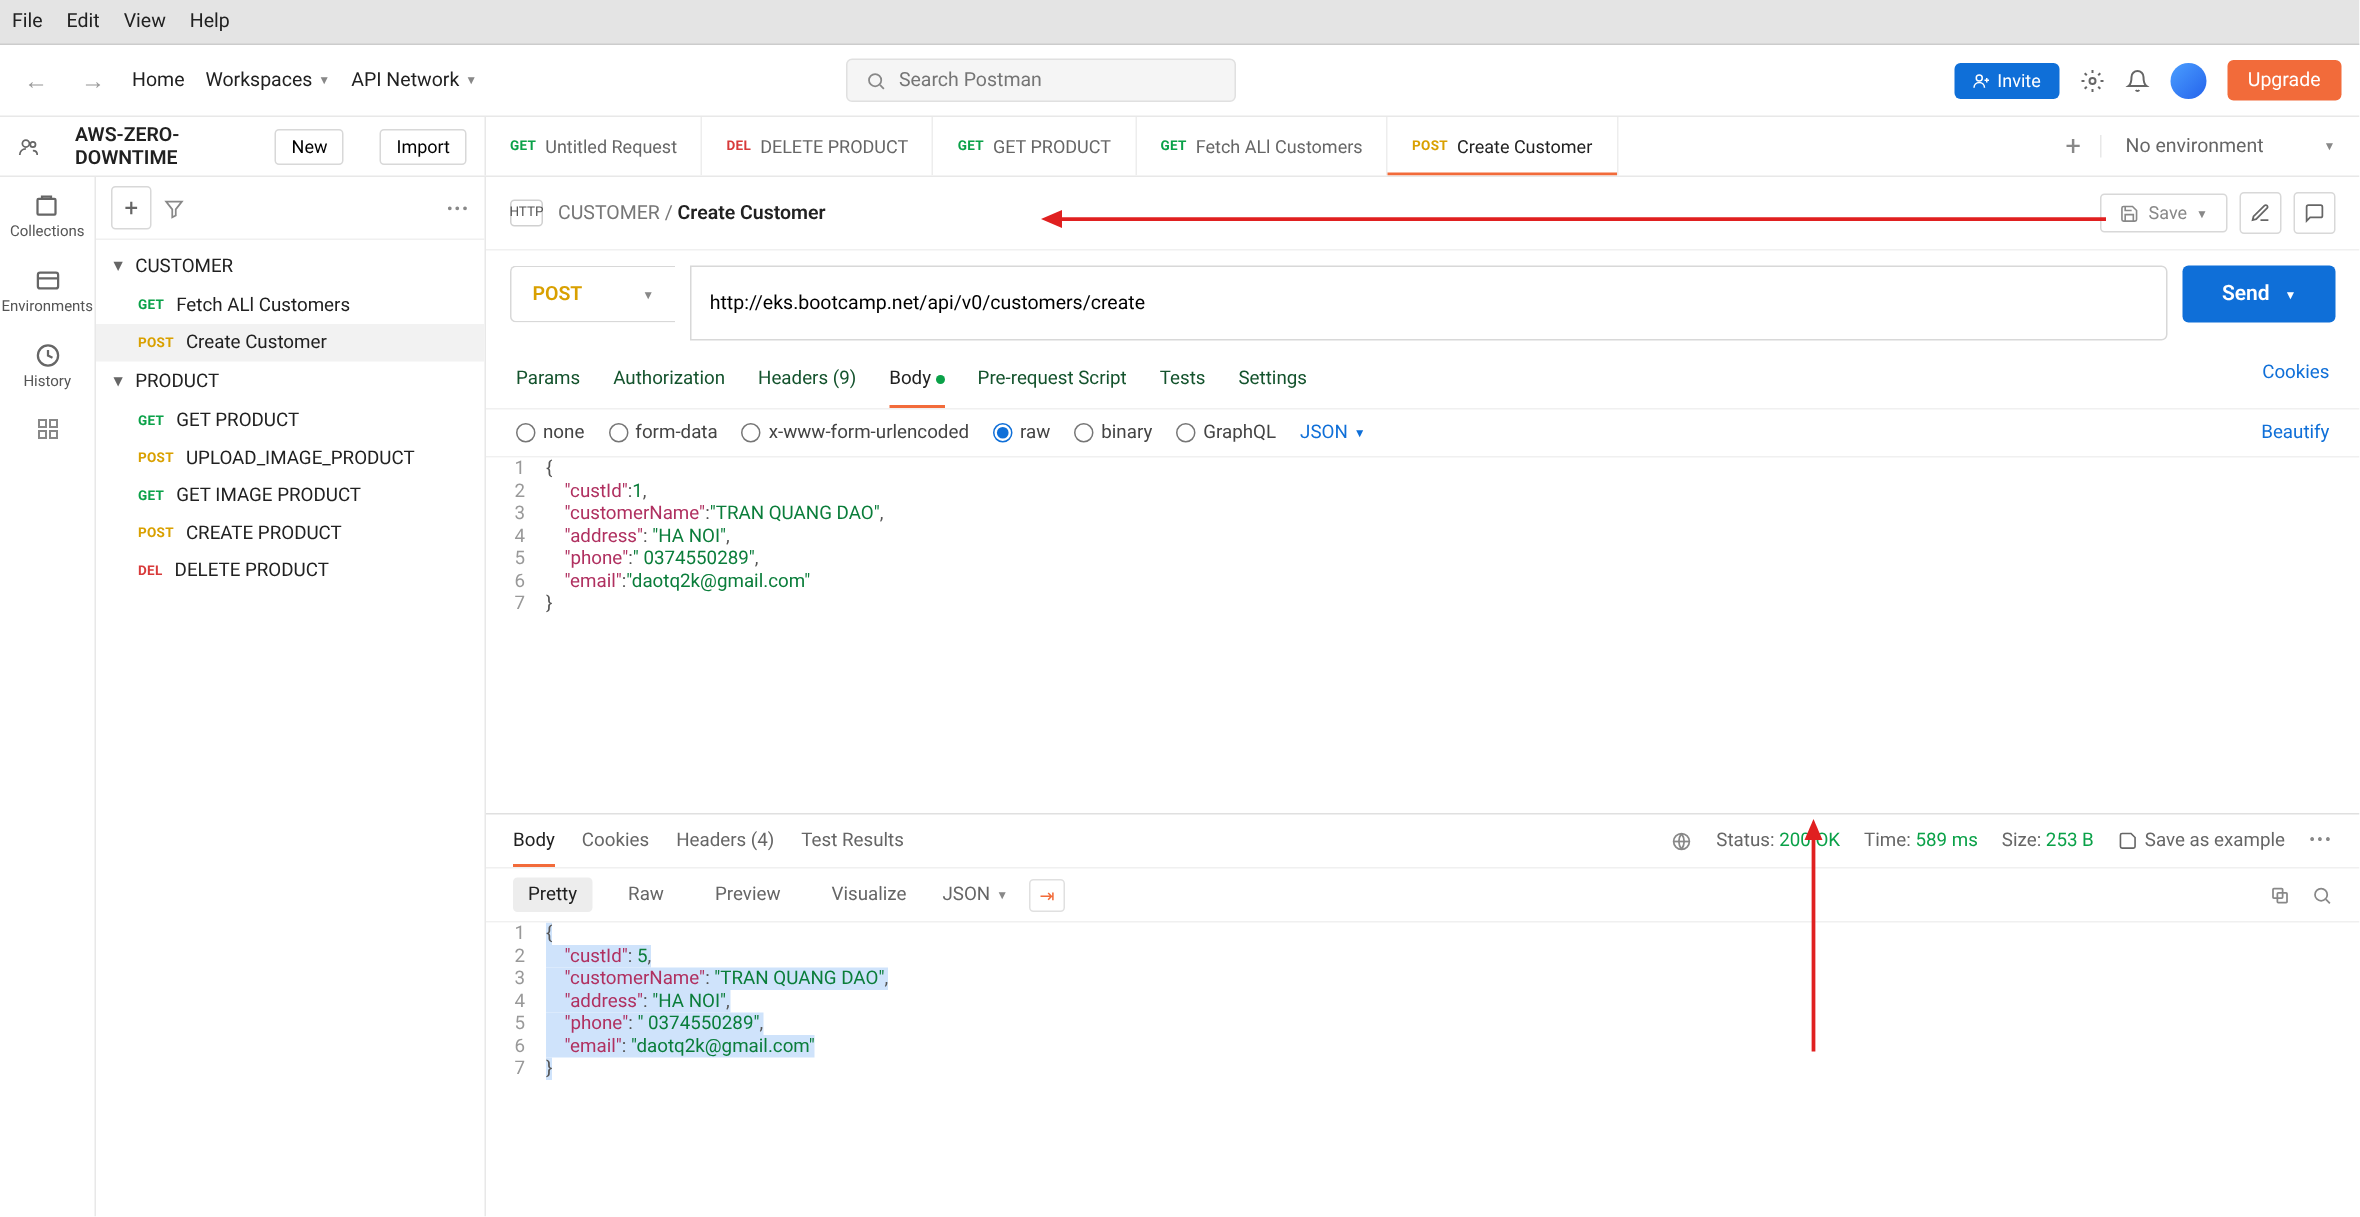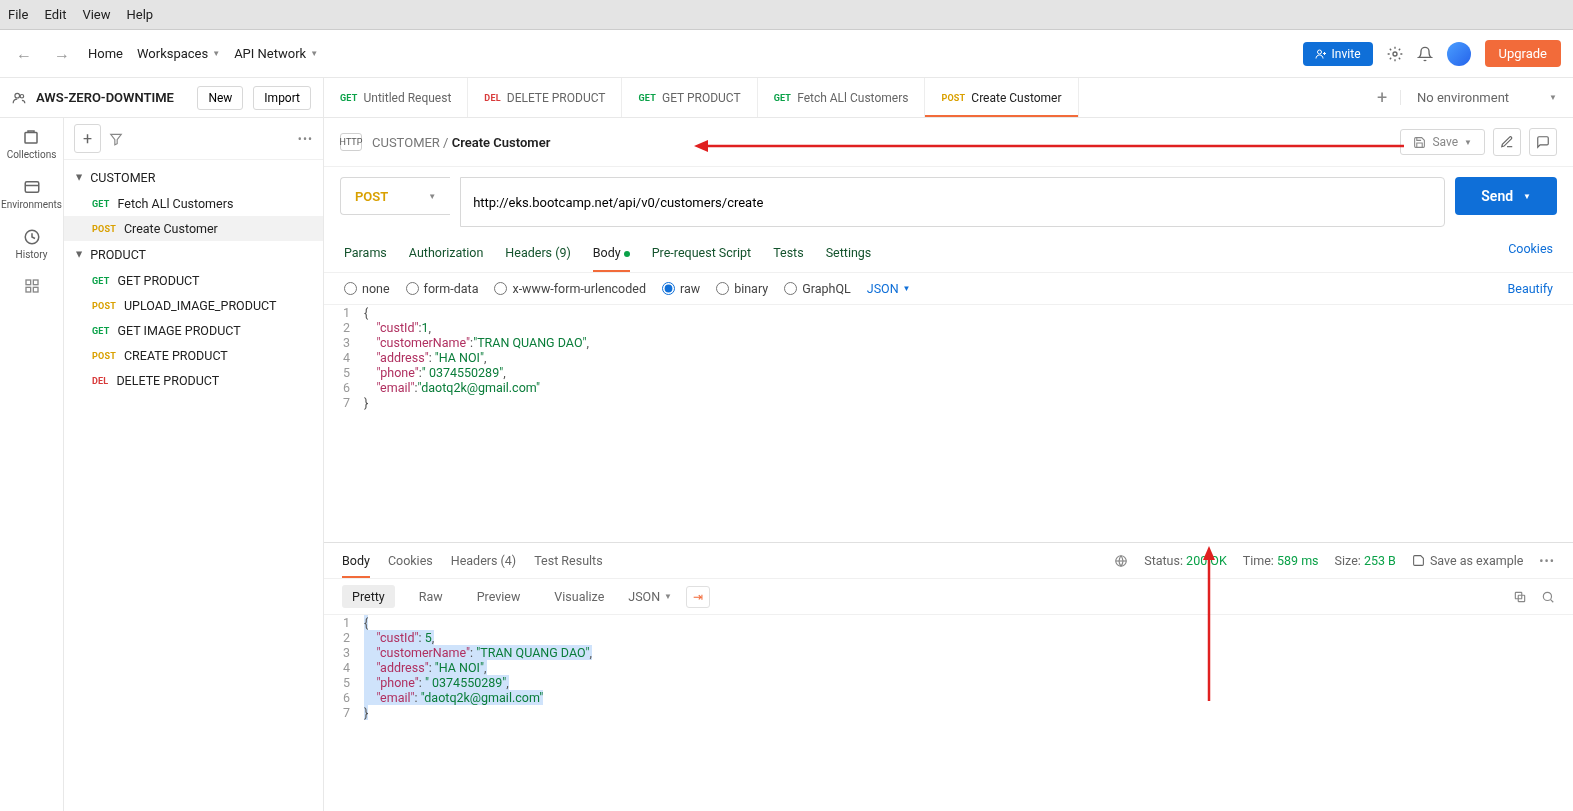--- a/index.html
+++ b/index.html
@@ -12,21 +12,21 @@
 .nav-dropdown { display: flex; align-items: center; gap: 4px; }
 .chev { font-size: 8px; color: #888; }
 .search-box { display: flex; align-items: center; background: #f5f5f5; border: 1px solid #e0e0e0; border-radius: 4px; padding: 6px 12px; margin: 0 auto; width: 260px; gap: 8px; }
 .search-box input { border: none; background: transparent; outline: none; font-size: 13px; width: 100%; color: #666; }
 .top-right { display: flex; align-items: center; gap: 14px; margin-left: auto; }
 .invite-btn { background: #0f6fd8; color: #fff; padding: 5px 12px; border-radius: 4px; display: flex; align-items: center; gap: 5px; font-size: 12px; border: none; cursor: pointer; }
 .icon-btn { color: #666; font-size: 15px; cursor: pointer; }
 .avatar-circle { width: 24px; height: 24px; border-radius: 50%; background: linear-gradient(135deg,#4a9eff,#2563eb); display:flex;align-items:center;justify-content:center;color:#fff;font-size:11px; }
 .upgrade-btn { background: #f26b3a; color: #fff; padding: 6px 14px; border-radius: 4px; border: none; cursor: pointer; font-size: 13px; }
 .workspace-bar { display: flex; align-items: center; border-bottom: 1px solid #e8e8e8; height: 40px; }
-.ws-left { display: flex; align-items: center; gap: 10px; padding: 0 12px; width: 324px; border-right: 1px solid #e8e8e8; height: 100%; }
+.ws-left { display: flex; align-items: center; gap: 24px; padding: 0 12px; width: 324px; border-right: 1px solid #e8e8e8; height: 100%; }
 .ws-name { font-weight: 600; font-size: 13px; flex: 1; }
 .ws-btn { border: 1px solid #d8d8d8; padding: 4px 10px; border-radius: 3px; font-size: 12px; background: #fff; cursor: pointer; }
 .tabs { display: flex; flex: 1; height: 100%; align-items: stretch; overflow: hidden; }
 .tab { display: flex; align-items: center; gap: 6px; padding: 0 16px; border-right: 1px solid #ededed; cursor: pointer; font-size: 12px; color: #666; position: relative; white-space: nowrap; }
 .tab.active { color: #212121; }
 .tab.active::after { content: ""; position: absolute; bottom: 0; left: 0; right: 0; height: 2px; background: #f26b3a; }
 .method-badge { font-size: 9px; font-weight: 700; letter-spacing: .2px; }
 .m-get { color: #0aa148; }
 .m-post { color: #d9a000; }
 .m-put { color: #0f6fd8; }
@@ -110,20 +110,29 @@
   <span class="nav-link">Home</span>
   <span class="nav-link nav-dropdown">
       <span>Workspaces</span>
       <span class="chev">▼</span>
     </span>
   <span class="nav-link nav-dropdown">
       <span>API Network</span>
       <span class="chev">▼</span>
     </span>
 
+  <div class="search-box">
+    <span>
+      <svg width="14" height="14" viewBox="0 0 24 24" fill="none" stroke="#888" stroke-width="2">
+          <circle cx="11" cy="11" r="7"></circle>
+          <line x1="21" y1="21" x2="16.5" y2="16.5"></line>
+        </svg>
+    </span>
+    <input placeholder="Search Postman" style="">
+  </div>
 
   <div class="top-right">
     <button class="invite-btn">
       <span>
         <svg width="12" height="12" viewBox="0 0 24 24" fill="none" stroke="#fff" stroke-width="2">
             <circle cx="9" cy="8" r="4"></circle>
             <path d="M2 21c0-4 3-7 7-7s7 3 7 7"></path>
             <line x1="19" y1="8" x2="19" y2="14"></line>
             <line x1="16" y1="11" x2="22" y2="11"></line>
           </svg>

